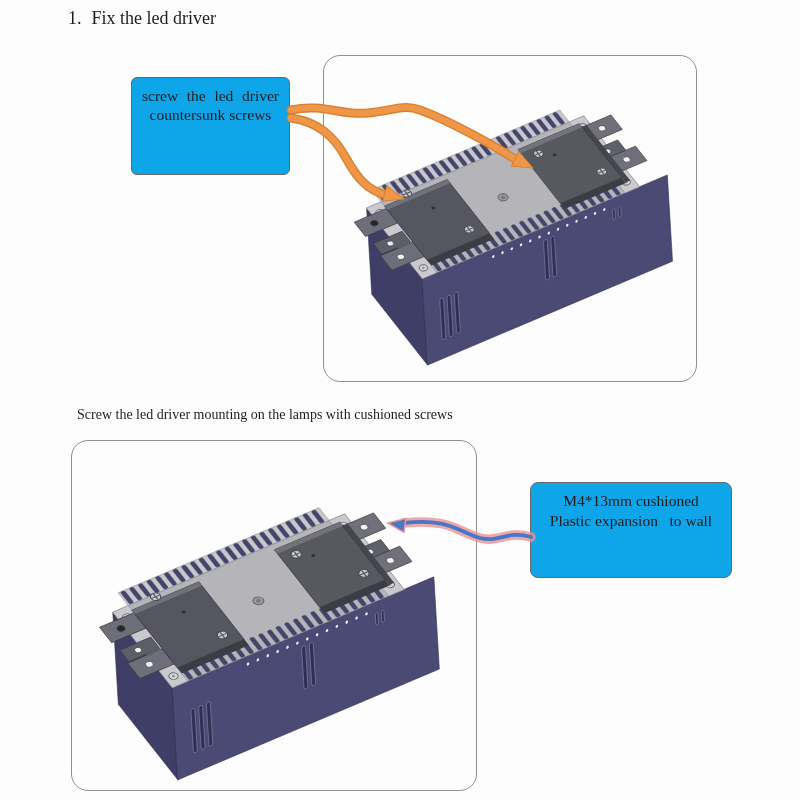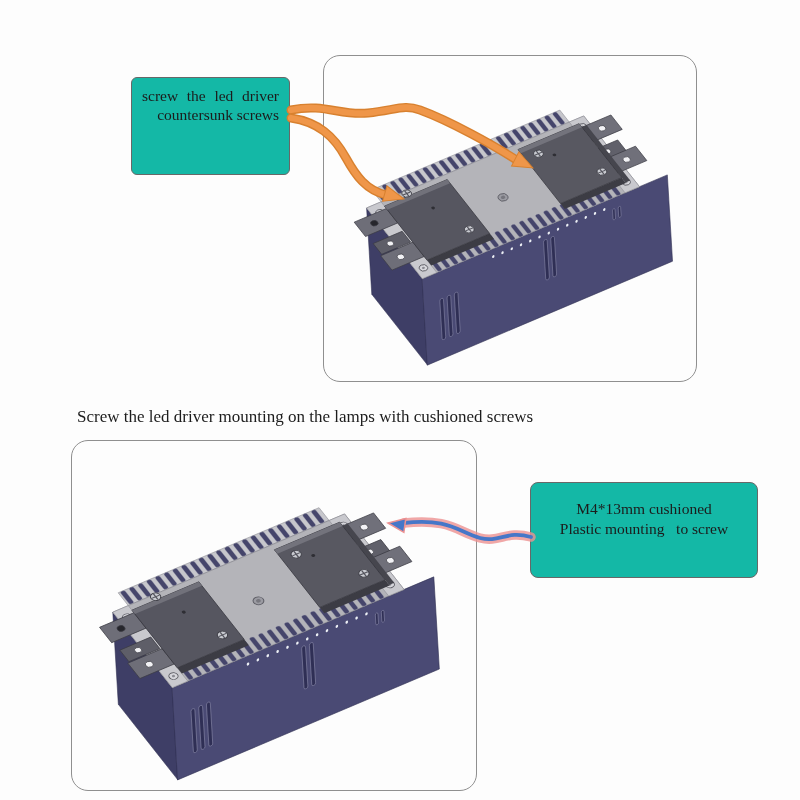--- a/index.html
+++ b/index.html
@@ -2,54 +2,57 @@
 <html><head>
 <meta charset="utf-8">
 <style>
   html,body{margin:0;padding:0;}
   body{width:800px;height:800px;background:#ffffff;font-family:"Liberation Serif","DejaVu Serif",serif;color:#1c1c1c;}
   .page{position:relative;width:800px;height:800px;background:#fdfdfd;overflow:hidden;}
 
   .step-title{position:absolute;left:68px;top:8px;font-size:18px;}
   .step-title .num{margin-right:10px;}
 
-  .heading2{position:absolute;left:77px;top:407px;font-size:17px;white-space:nowrap;}
+  .heading2{position:absolute;left:77px;top:407px;font-size:14px;white-space:nowrap;}
 
   .imgbox{position:absolute;border:1.5px solid #8f8f8f;border-radius:17px;background:#fdfdfd;}
   .imgbox1{left:323px;top:55px;width:372px;height:325px;}
   .imgbox2{left:71px;top:440px;width:404px;height:349px;}
 
-  .callout{position:absolute;border:1px solid #686868;background:#14b8a6;font-size:15.5px;line-height:19px;}
+  .callout{position:absolute;border:1px solid #686868;background:#0ea5e9;font-size:15.5px;line-height:19px;}
   .callout1{left:131px;top:77px;width:159px;height:98px;border-radius:6px;padding:8px 10px;box-sizing:border-box;}
   .callout1 .jline{text-align:justify;text-align-last:justify;}
-  .callout1 .lline{text-align:right;}
-  .callout2{left:530px;top:482px;width:228px;height:96px;border-radius:8px;padding:16px 6px;box-sizing:border-box;text-align:center;line-height:20px;}
+  .callout1 .lline{text-align:center;}
+  .callout2{left:530px;top:482px;width:202px;height:96px;border-radius:8px;padding:8px 6px;box-sizing:border-box;text-align:center;line-height:20px;}
   .callout2 .cline{white-space:pre-wrap;}
 
   svg.overlay{position:absolute;left:0;top:0;width:800px;height:800px;pointer-events:none;}
 </style>
 </head>
 <body>
 
 <div class="page">
 
+  <div class="step-title">
+    <span class="num">1.</span><span>Fix the led driver</span>
+  </div>
 
   <div class="imgbox imgbox1"></div>
   <div class="imgbox imgbox2"></div>
 
   <div class="callout callout1">
     <div class="jline">screw the led driver</div>
     <div class="lline">countersunk screws</div>
   </div>
 
   <div class="heading2">Screw the led driver mounting on the lamps with cushioned screws</div>
 
   <div class="callout callout2">
     <div class="cline">M4*13mm cushioned</div>
-    <div class="cline">Plastic mounting   to screw</div>
+    <div class="cline">Plastic expansion   to wall</div>
   </div>
 
   <svg class="overlay" viewBox="0 0 800 800">
     <defs>
       <symbol id="led-device" viewBox="0 0 400 340" overflow="visible">
 
         <g transform="matrix(0.885 -0.375 0.52 0.66 40 165)">
           <rect x="18" y="-20" width="234" height="20" fill="#c7c7cc" stroke="#8a8a92" stroke-width="0.6"></rect>
           <g id="fins-back">
               <rect x="20.0" y="-20" width="5.3" height="19.6" rx="2.2" fill="#45456b" stroke="#9a9aae" stroke-width="0.4"></rect>

